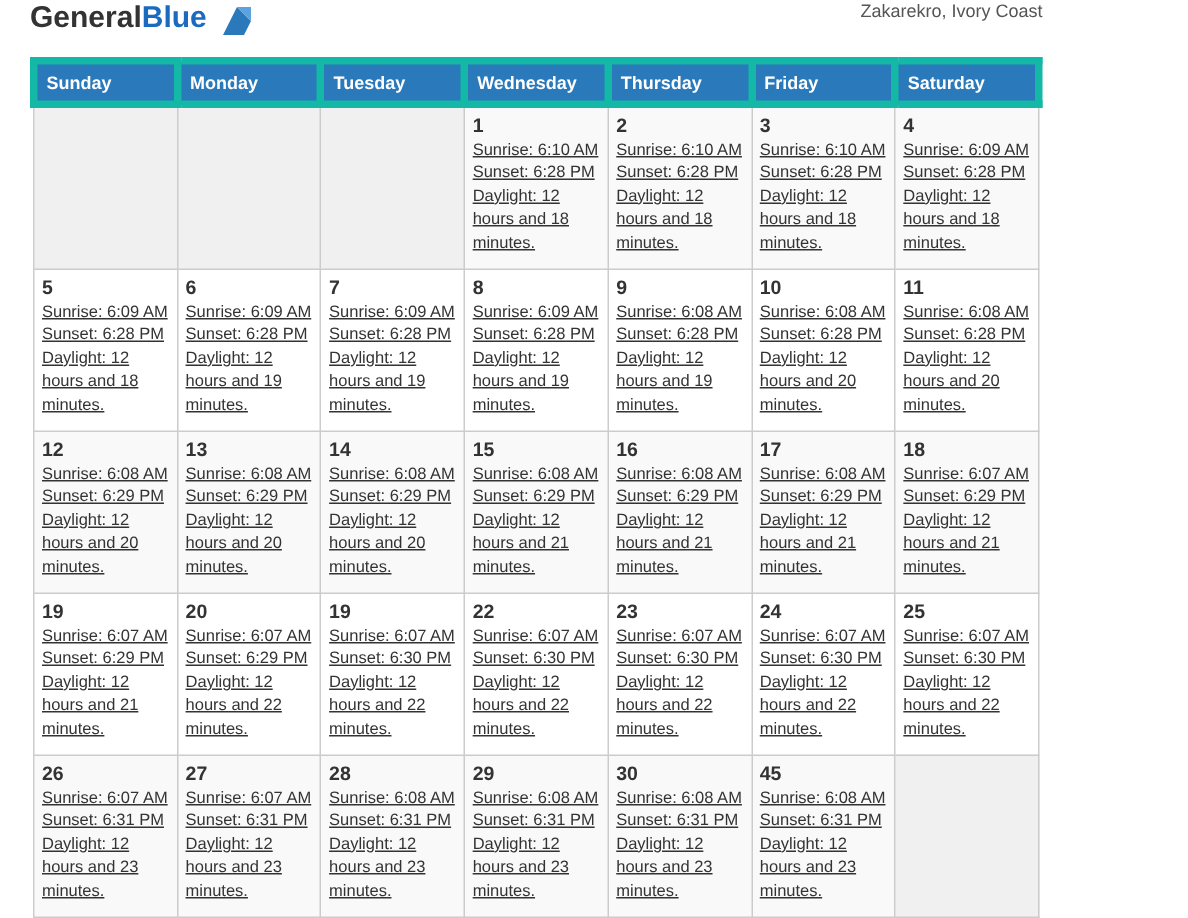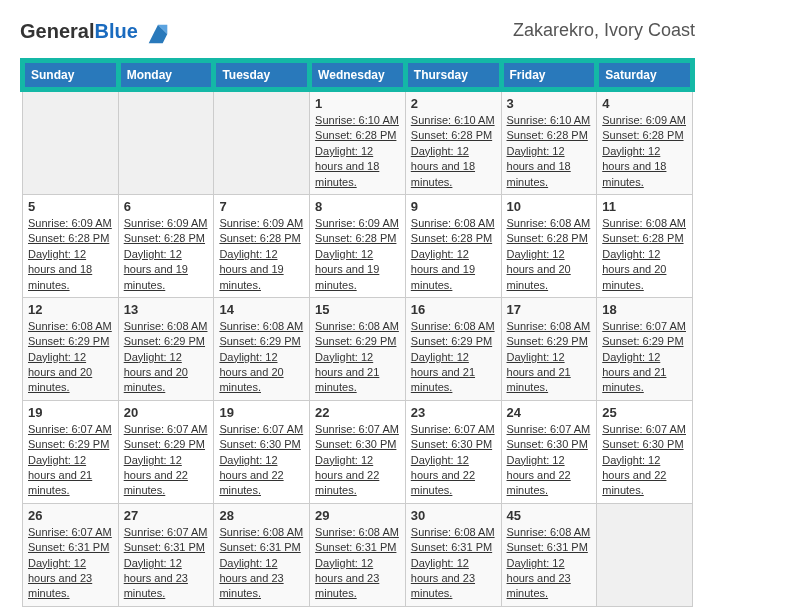--- a/index.html
+++ b/index.html
@@ -6,21 +6,21 @@
     body {
       font-family: Arial, sans-serif;
       background: #fff;
       width: 792px;
       height: 612px;
       overflow: hidden;
     }
     .page {
       width: 715px;
       height: 612px;
-      padding: 20px 20px;
+      padding: 0 20px;
       display: flex;
       flex-direction: column;
     }
     .header {
       display: flex;
       justify-content: space-between;
       align-items: flex-start;
       margin-bottom: 10px;
     }
     .logo {
@@ -45,21 +45,21 @@
     }
     .title-block {
       text-align: right;
     }
     .main-title {
       font-size: 32px;
       font-weight: bold;
       color: #333;
     }
     .subtitle {
-      font-size: 18px;
+      font-size: 12px;
       color: #555;
       text-align: center;
     }
     .calendar {
       flex: 1;
       border: 1px solid #ccc;
       border-collapse: collapse;
       width: 100%;
       table-layout: fixed;
     }

